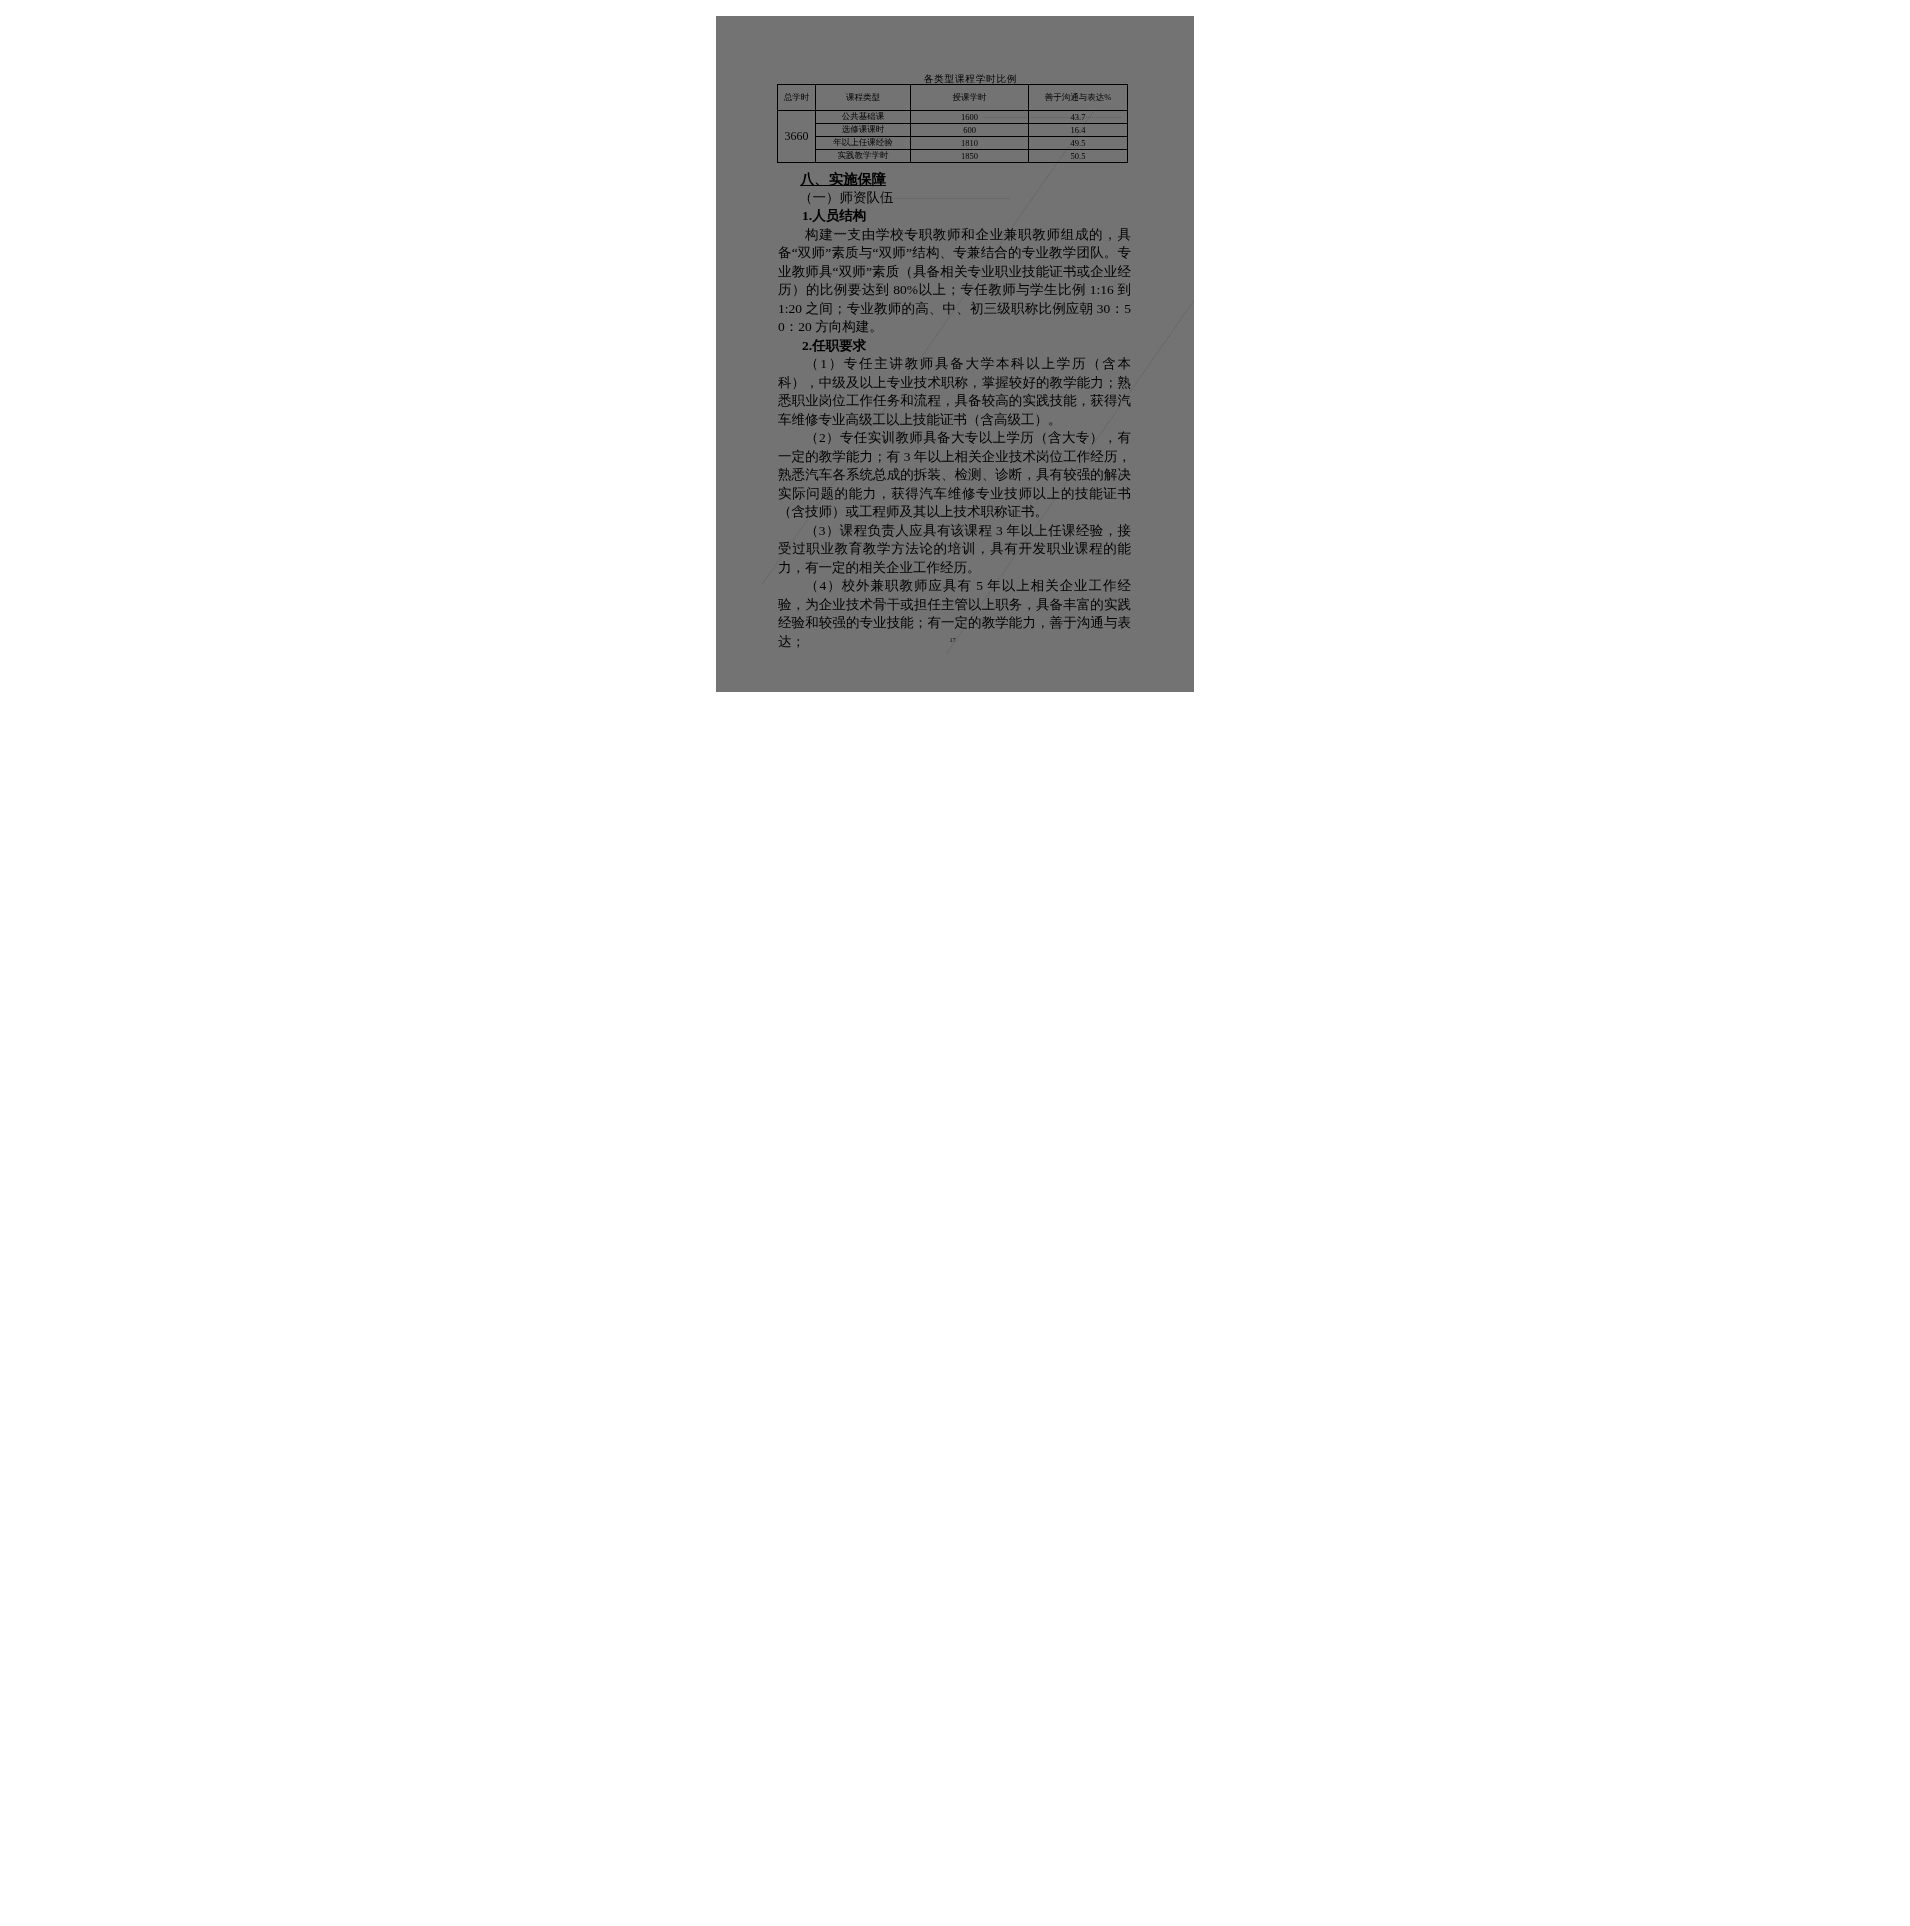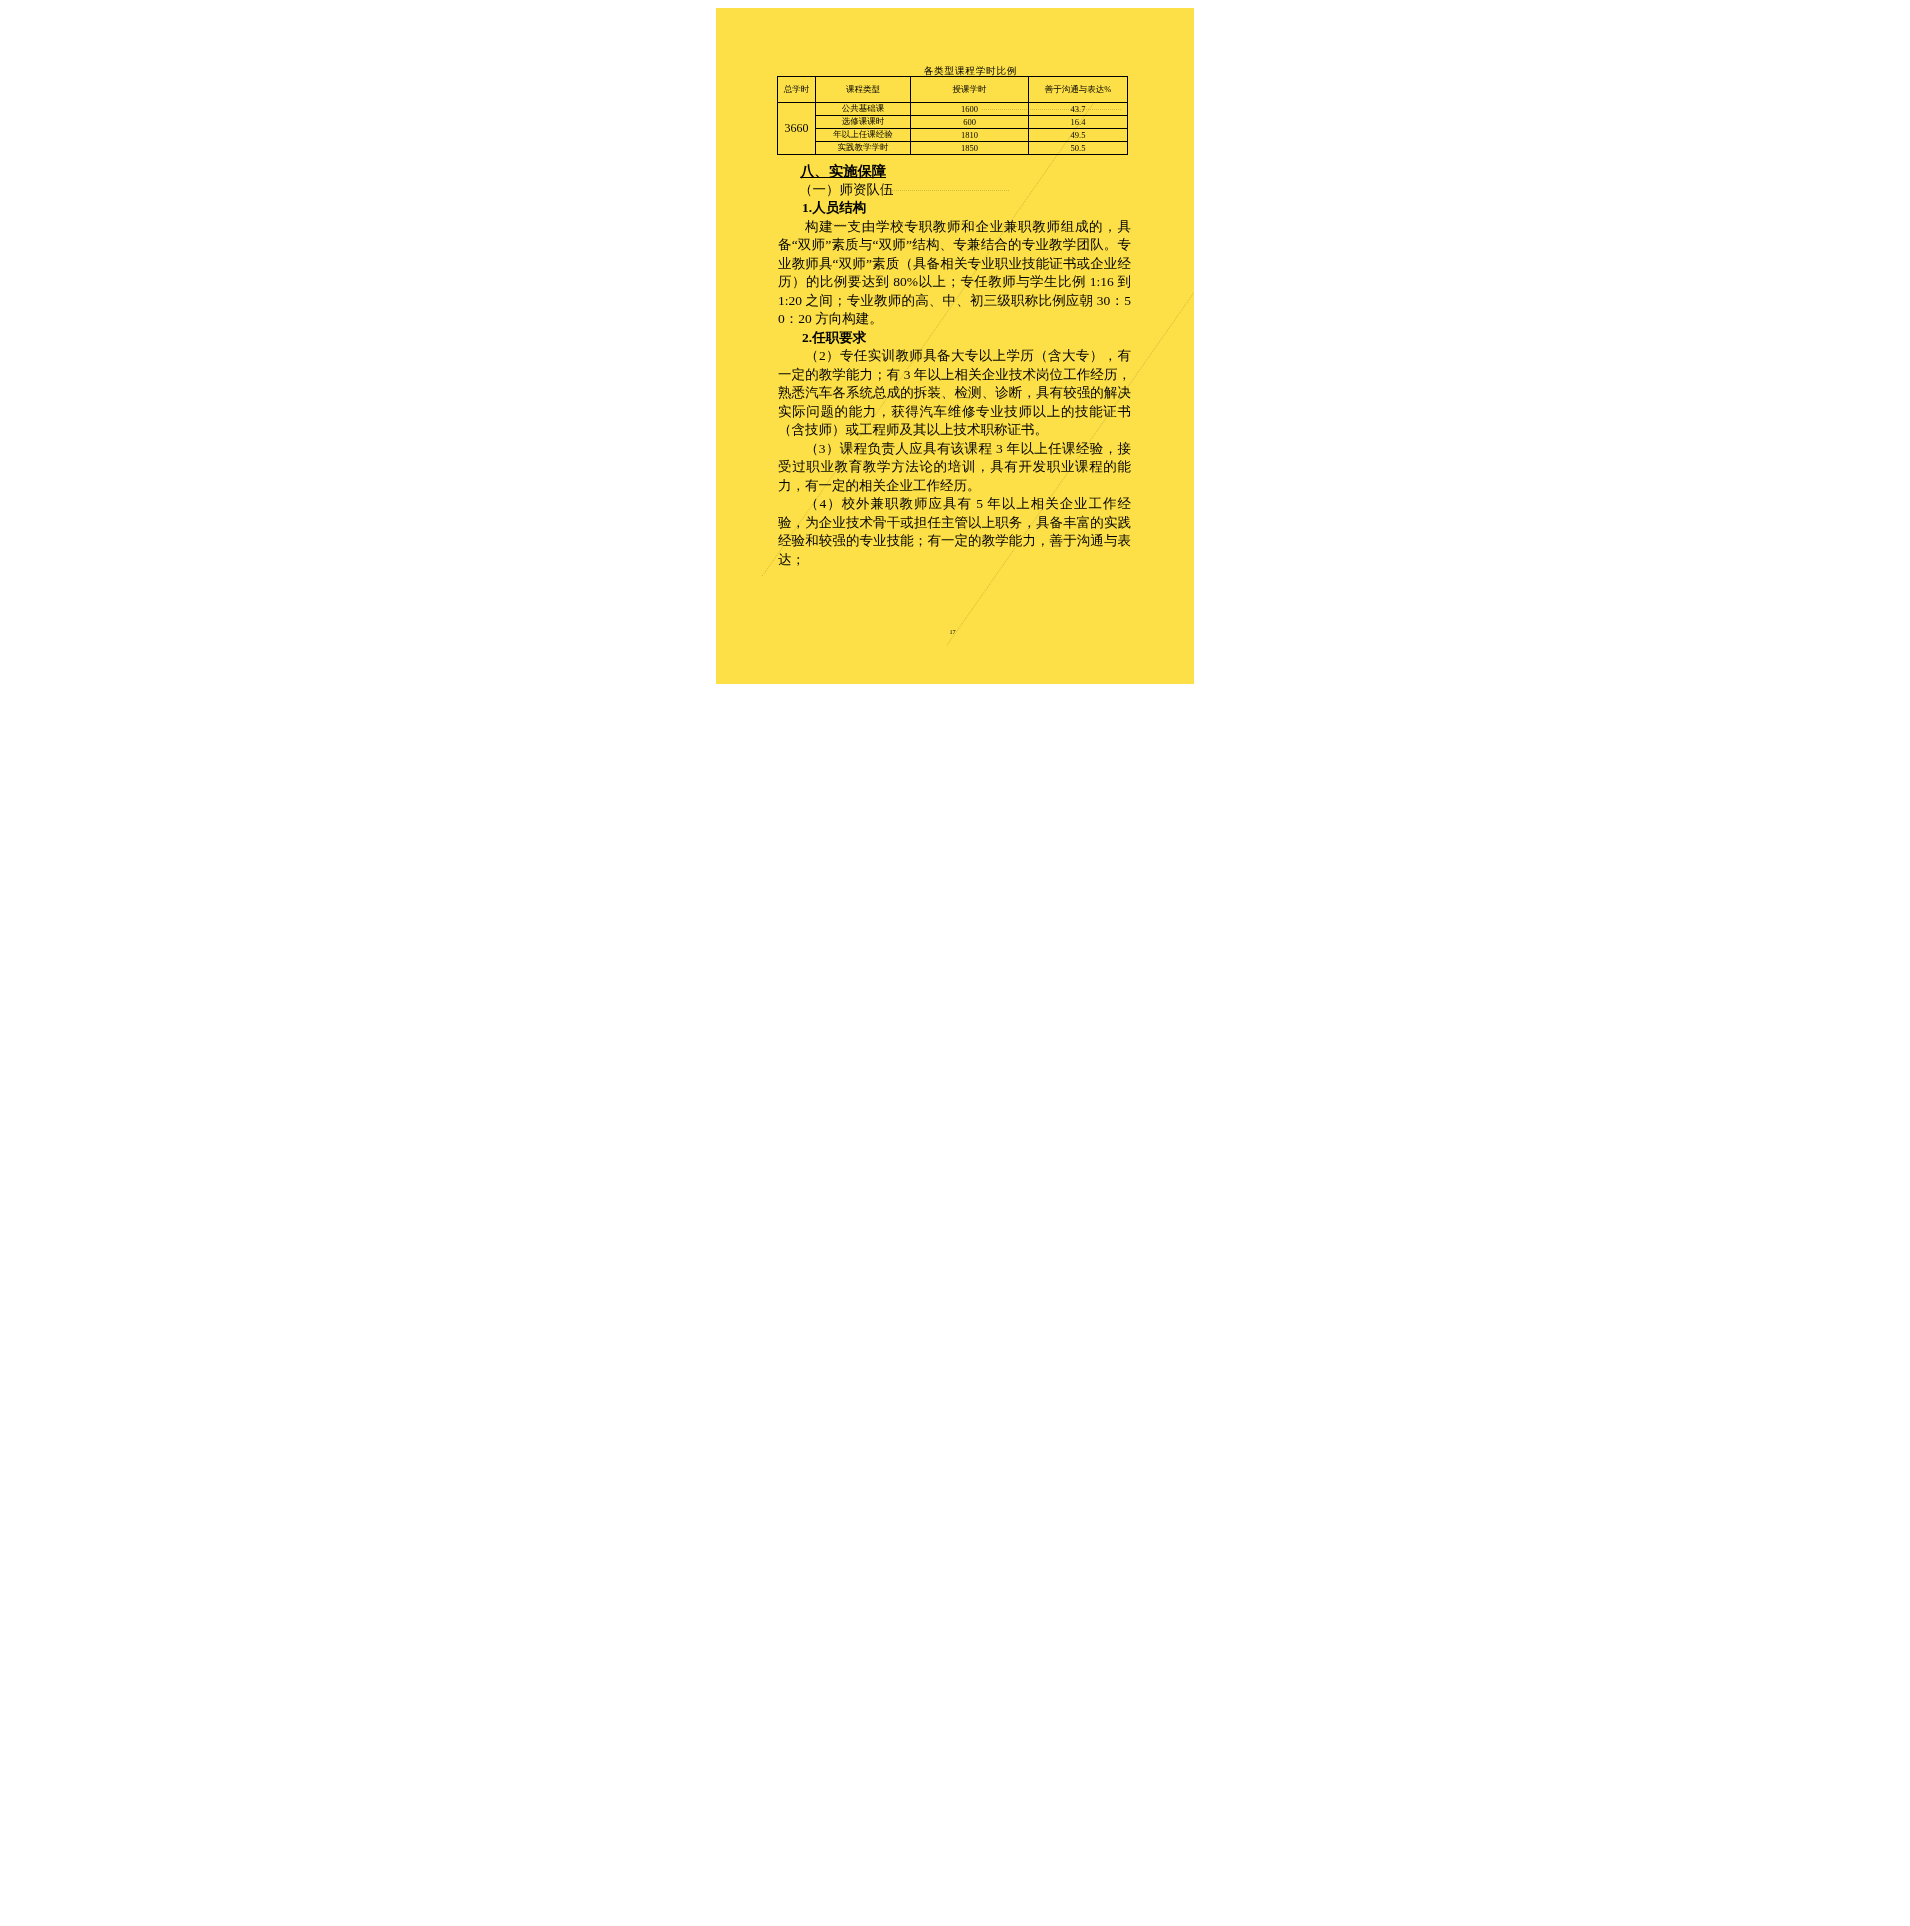--- a/index.html
+++ b/index.html
@@ -1,21 +1,21 @@
 <!DOCTYPE html>
 <html style="font-size:6.2px"><head>
 <meta charset="utf-8">
 <style>
   html, body { margin: 0; padding: 0; background: #ffffff; }
   .page {
     position: relative;
     width: 478px;
     height: 676px;
-    margin: 8px auto;
-    background: #fde047;
+    margin: 16px auto;
+    background: #737373;
     color: #000000;
     font-family: "Liberation Serif", "DejaVu Serif", serif;
     overflow: hidden;
   }
 
   
   .table-caption {
     position: absolute;
     top: 57px;
     left: 62px;
@@ -173,20 +173,21 @@
       </tr>
     </tbody>
   </table>
 
   <div class="body-text">
     <h2 class="h-main">八、实施保障</h2>
     <h3 class="h-sub">（一）师资队伍</h3>
     <h4 class="h-item">1.人员结构</h4>
     <p class="body-para lines-6">构建一支由学校专职教师和企业兼职教师组成的，具备“双师”素质与“双师”结构、专兼结合的专业教学团队。专业教师具“双师”素质（具备相关专业职业技能证书或企业经历）的比例要达到 80%以上；专任教师与学生比例 1:16 到 1:20 之间；专业教师的高、中、初三级职称比例应朝 30：50：20 方向构建。</p>
     <h4 class="h-item">2.任职要求</h4>
+    <p class="body-para lines-4">（1）专任主讲教师具备大学本科以上学历（含本科），中级及以上专业技术职称，掌握较好的教学能力；熟悉职业岗位工作任务和流程，具备较高的实践技能，获得汽车维修专业高级工以上技能证书（含高级工）。</p>
     <p class="body-para lines-5">（2）专任实训教师具备大专以上学历（含大专），有一定的教学能力；有 3 年以上相关企业技术岗位工作经历，熟悉汽车各系统总成的拆装、检测、诊断，具有较强的解决实际问题的能力，获得汽车维修专业技师以上的技能证书（含技师）或工程师及其以上技术职称证书。</p>
     <p class="body-para lines-3">（3）课程负责人应具有该课程 3 年以上任课经验，接受过职业教育教学方法论的培训，具有开发职业课程的能力，有一定的相关企业工作经历。</p>
     <p class="body-para lines-3">（4）校外兼职教师应具有 5 年以上相关企业工作经验，为企业技术骨干或担任主管以上职务，具备丰富的实践经验和较强的专业技能；有一定的教学能力，善于沟通与表达；</p>
   </div>
 
   <div class="page-number">17</div>
 
 </div>
 
 

